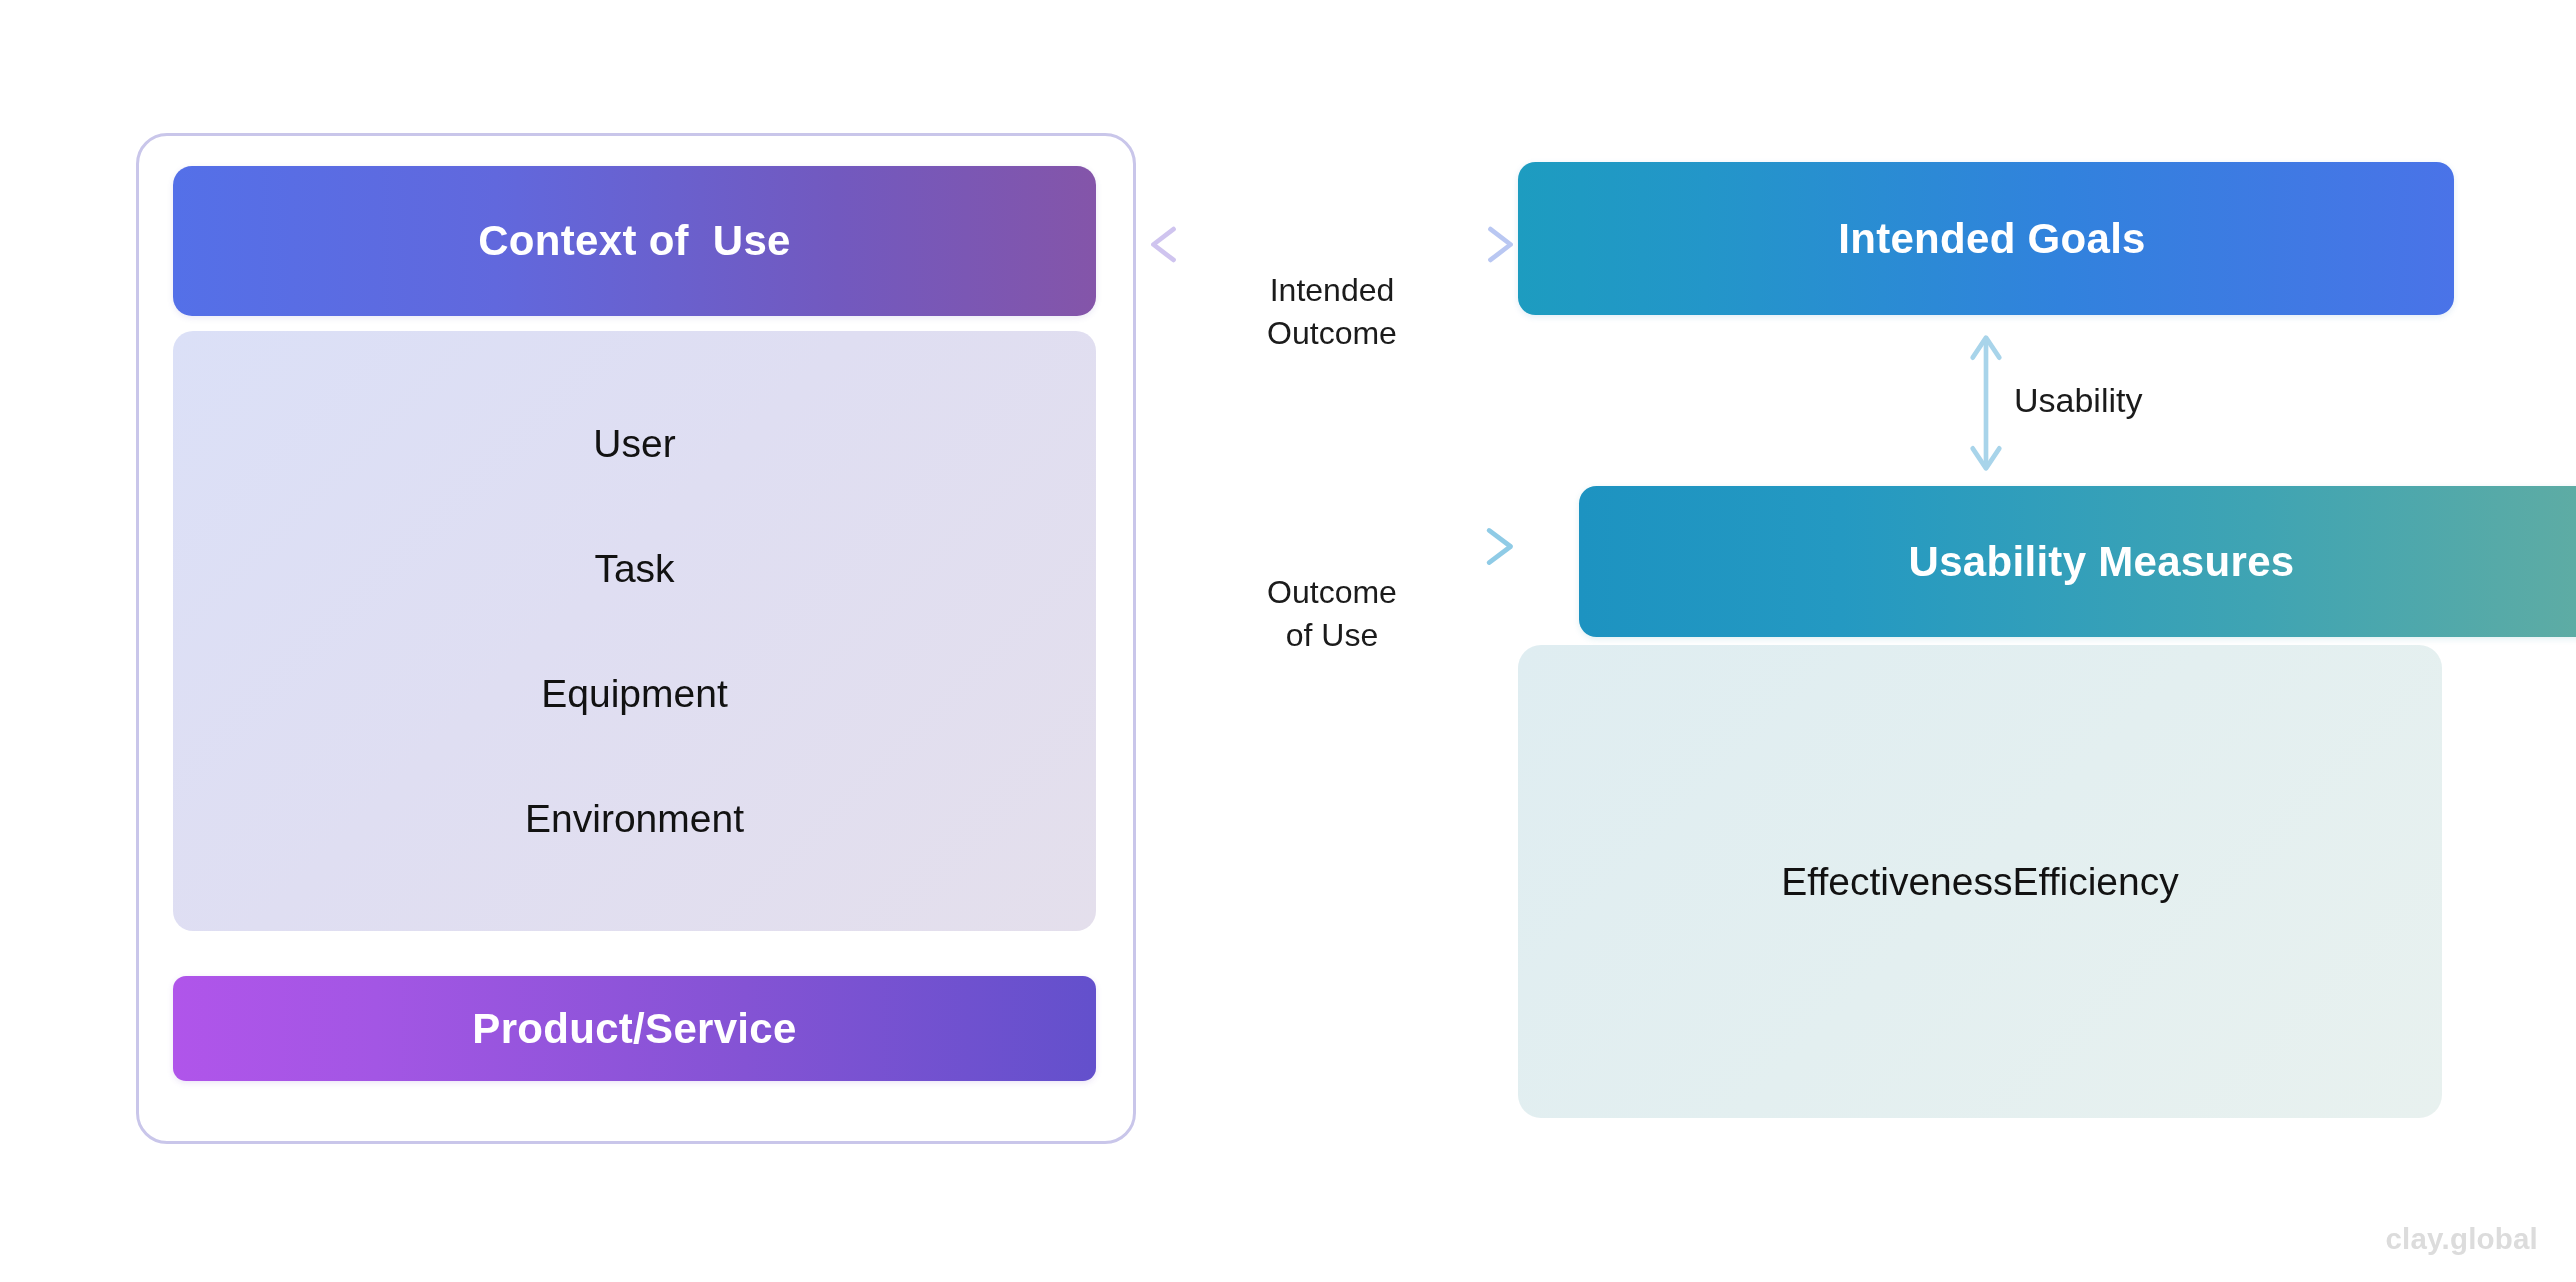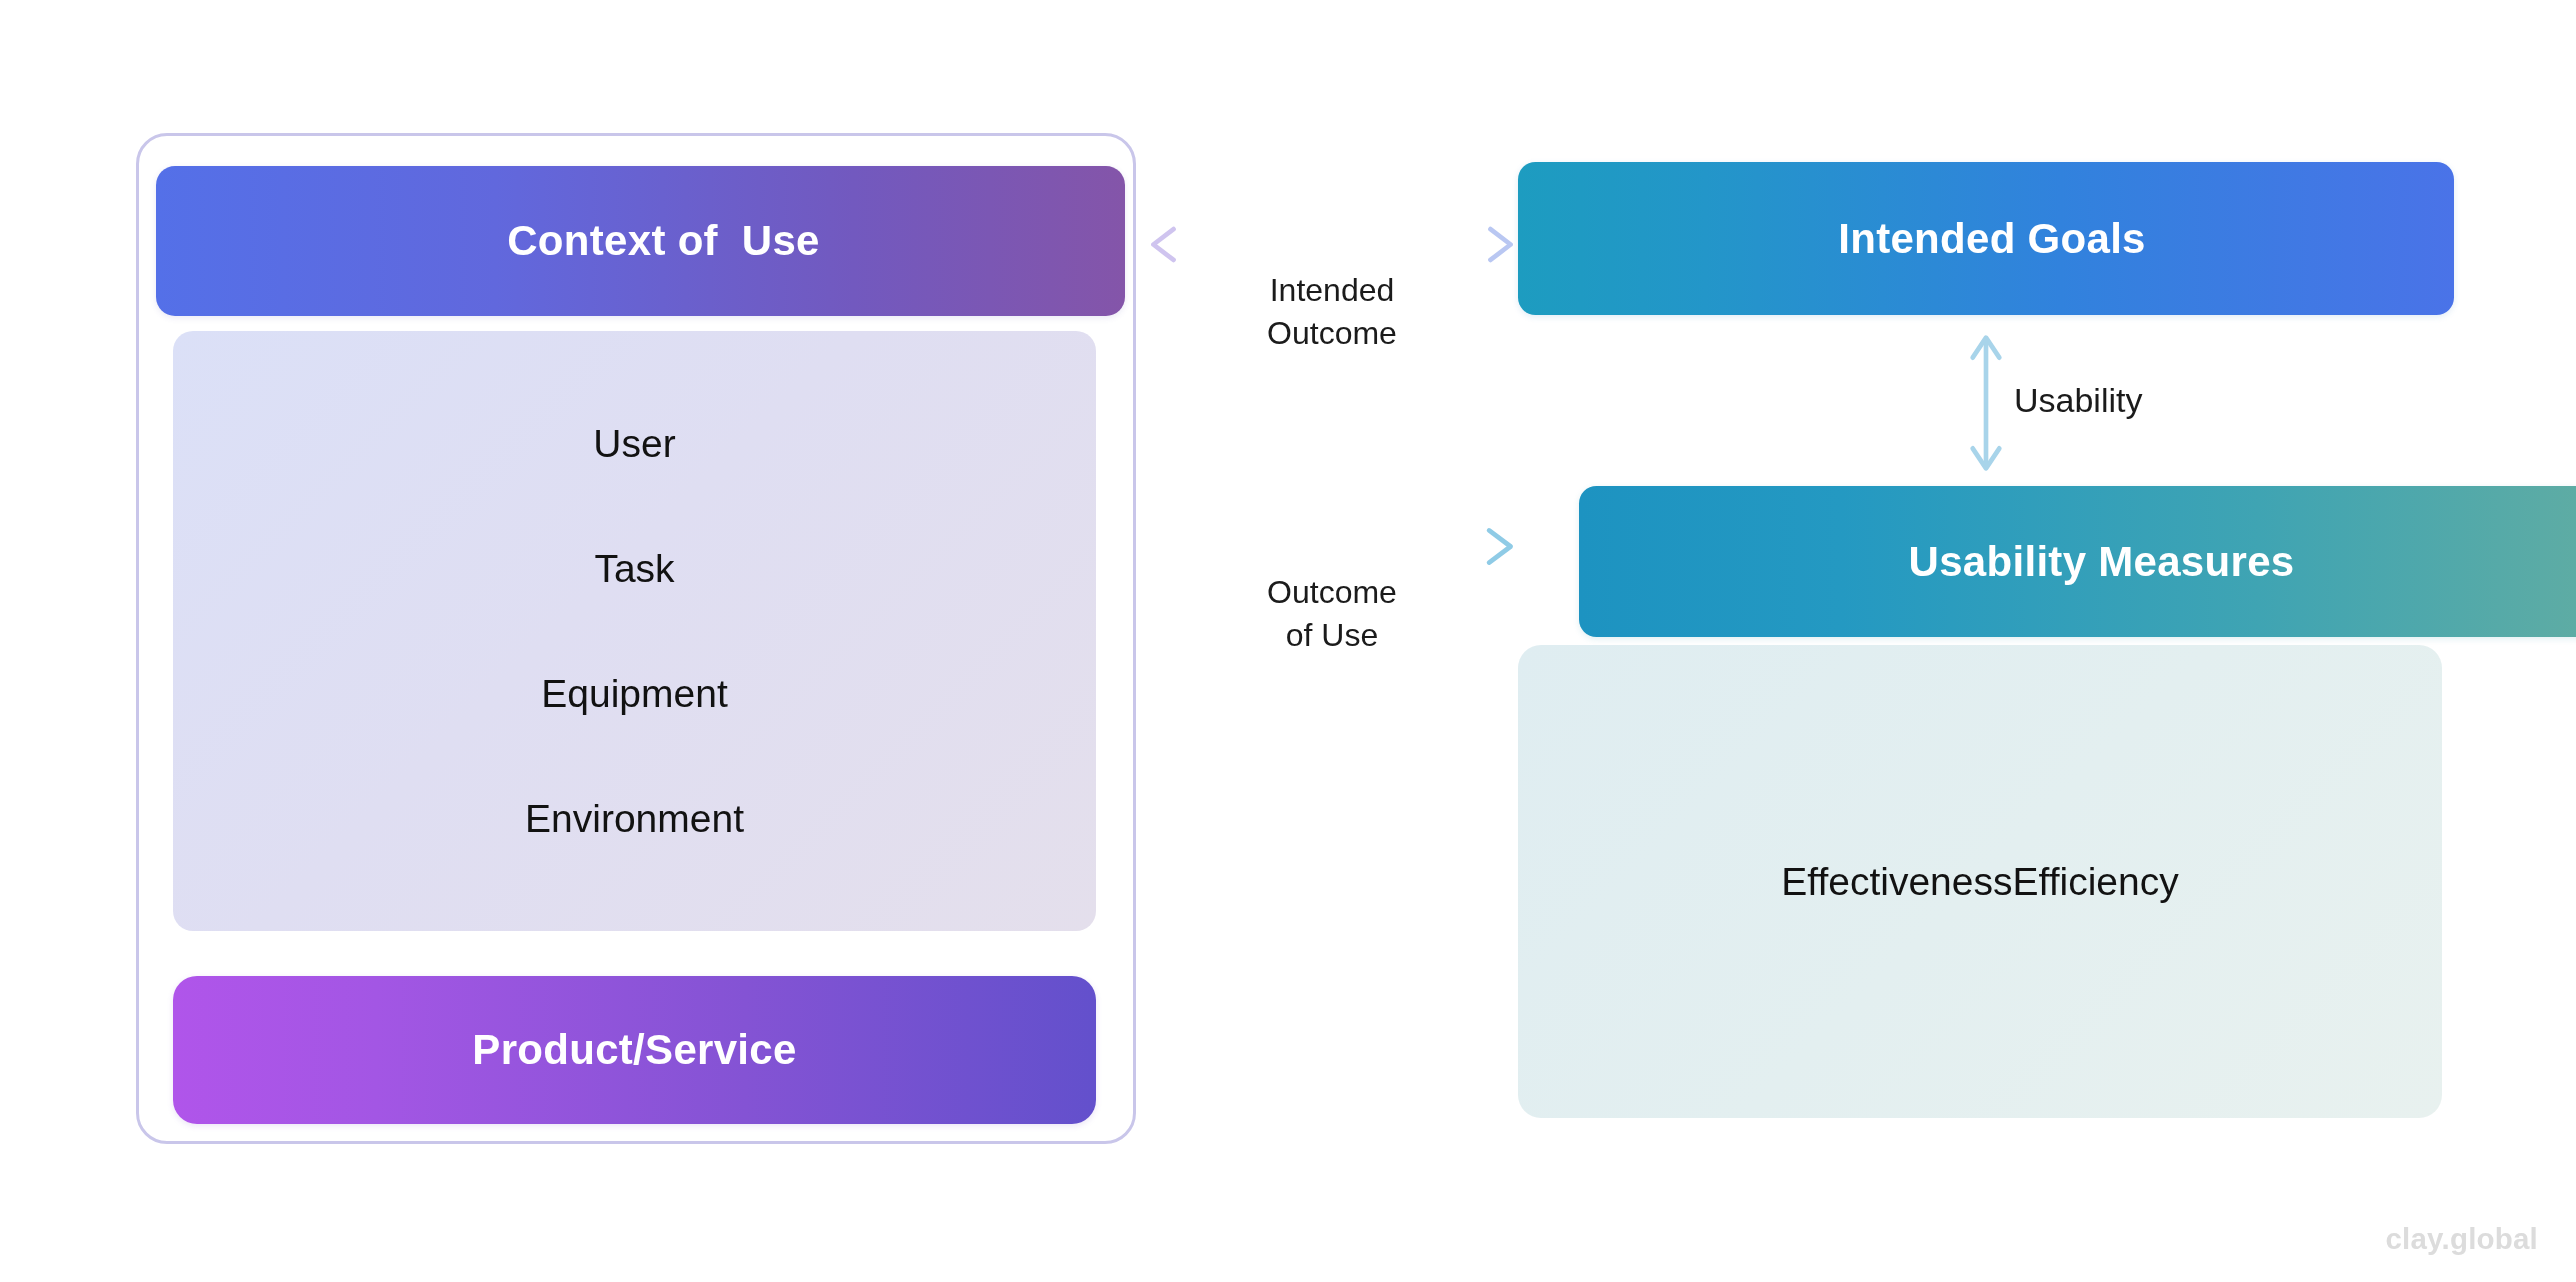--- a/index.html
+++ b/index.html
@@ -23,31 +23,30 @@
     width: 1000px;
     height: 1011px;
     box-sizing: border-box;
     border: 3.4px solid #c9c6ea;
     border-radius: 31px;
     background: #ffffff;
   }
 
   #context-header {
     position: absolute;
-    left: 156px;
+    left: 173px;
     top: 166px;
     width: 923px;
     height: 150px;
     border-radius: 19px;
     background: linear-gradient(90deg, #5470e8 0%, #6168dd 35%, #7259bf 72%, #8455a9 100%);
     display: flex;
     align-items: center;
     justify-content: center;
     box-shadow: 0 2px 6.7px rgba(80,70,170,0.12);
-    padding-left: 46px;
   }
 
   #context-list-panel {
     position: absolute;
     left: 173px;
     top: 331px;
     width: 923px;
     height: 600px;
     border-radius: 20px;
     background: linear-gradient(135deg, #dbe0f7 0%, #dfdef2 45%, #e4dfec 100%);
@@ -61,22 +60,22 @@
     display: flex;
     align-items: center;
     justify-content: center;
   }
 
   #product-service-box {
     position: absolute;
     left: 173px;
     top: 976px;
     width: 923px;
-    height: 148px;
-    border-radius: 24px;
+    height: 105px;
+    border-radius: 13px;
     background: linear-gradient(90deg, #b055ea 0%, #a356e4 22%, #8453d4 62%, #6350cc 100%);
     display: flex;
     align-items: center;
     justify-content: center;
     box-shadow: 0 2px 6.7px rgba(110,70,190,0.14);
   }
 
   
   .box-title {
     color: #ffffff;

